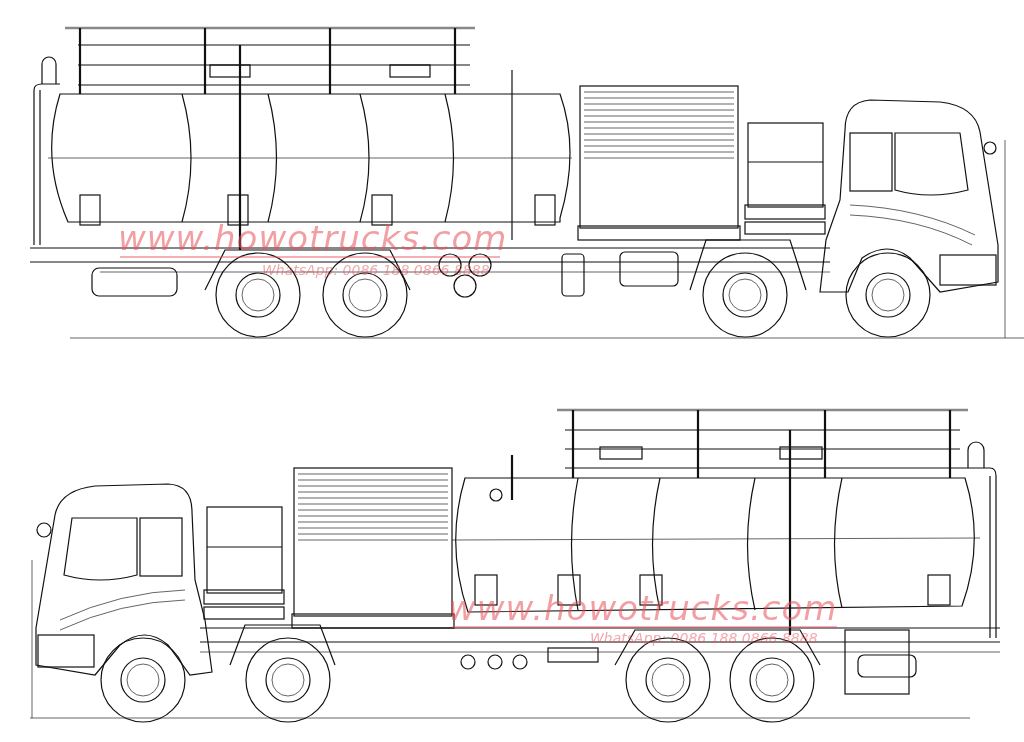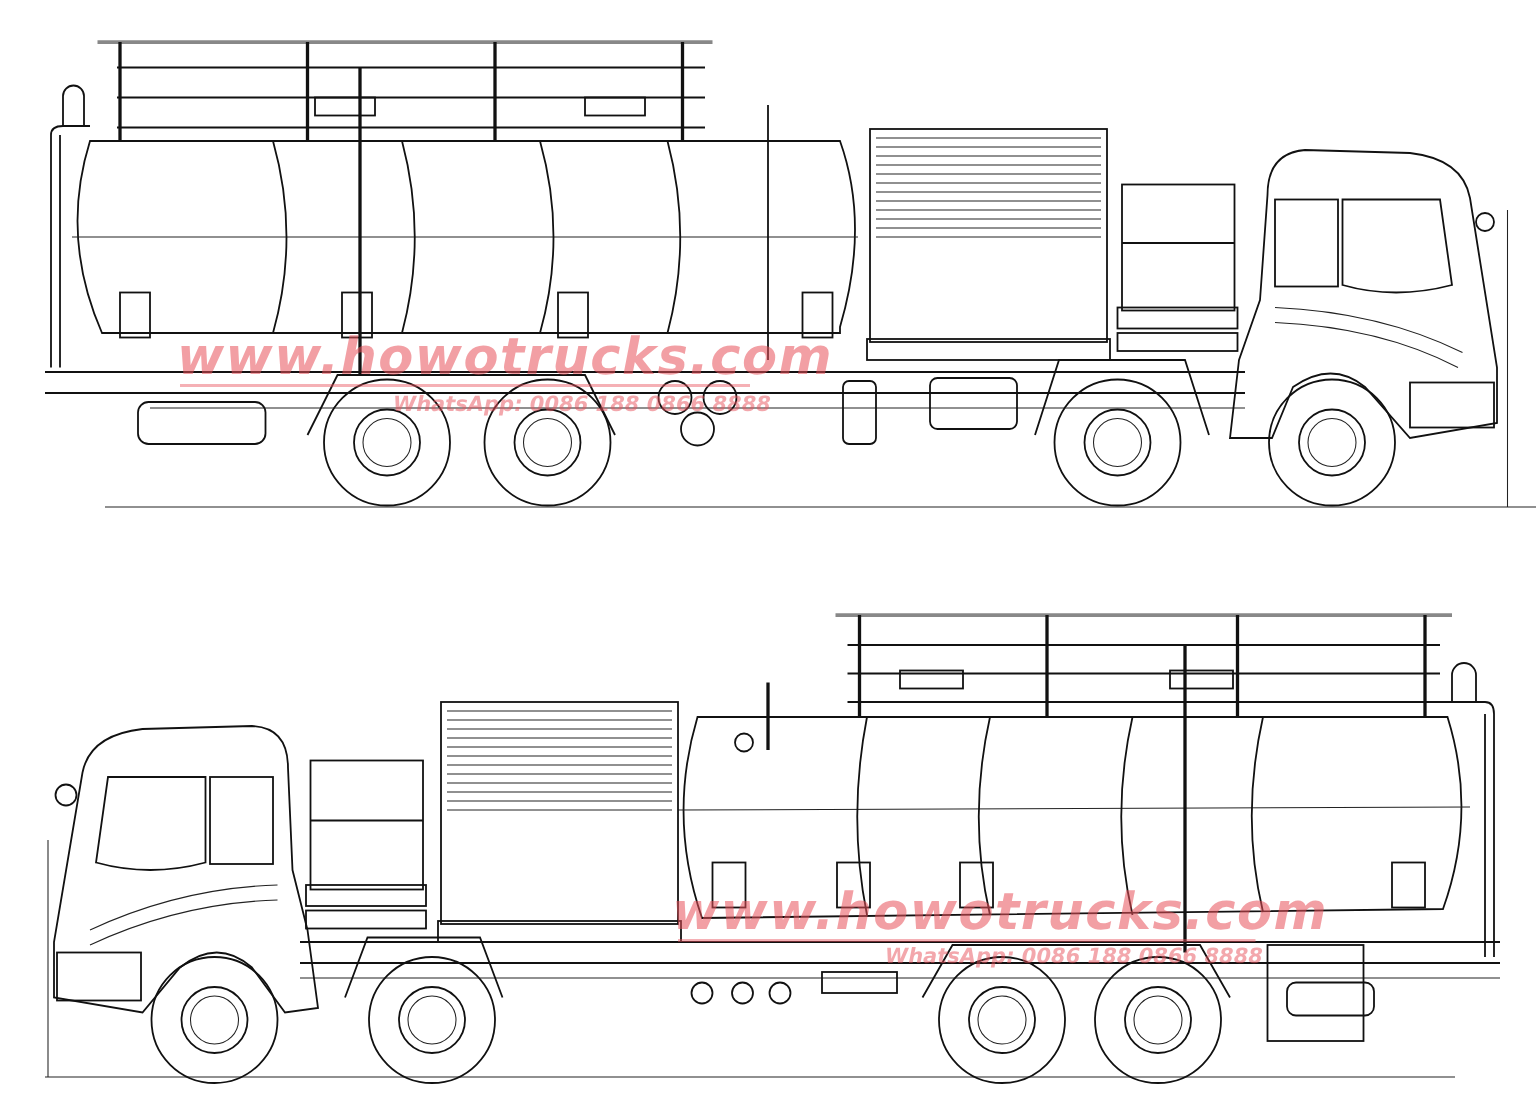--- a/index.html
+++ b/index.html
@@ -2,22 +2,22 @@
 <html><head>
 <meta charset="utf-8">
 <style>
   html,body{margin:0;padding:0;background:#ffffff;}
   body{width:1024px;height:742px;position:relative;overflow:hidden;font-family:"Liberation Sans",sans-serif;}
   svg{position:absolute;left:0;top:0;}
   .ln{stroke:#111;fill:none;stroke-width:1.2;}
   .thin{stroke:#222;fill:none;stroke-width:0.7;}
   .thick{stroke:#111;fill:none;stroke-width:2.2;}
   .grey{stroke:#888;fill:none;stroke-width:2.5;}
-  .wm-url{position:absolute;font-family:"DejaVu Sans",sans-serif;font-style:italic;font-weight:bold;color:rgba(232,80,90,0.55);letter-spacing:1px;white-space:nowrap;}
-  .wm-tel{position:absolute;font-family:"DejaVu Sans",sans-serif;font-style:italic;font-weight:bold;color:rgba(232,80,90,0.5);white-space:nowrap;}
+  .wm-url{position:absolute;font-family:"DejaVu Sans",sans-serif;font-style:italic;font-weight:normal;color:rgba(232,80,90,0.55);letter-spacing:1px;white-space:nowrap;}
+  .wm-tel{position:absolute;font-family:"DejaVu Sans",sans-serif;font-style:italic;font-weight:normal;color:rgba(232,80,90,0.5);white-space:nowrap;}
   .wm-underline{position:absolute;height:2px;background:rgba(232,80,90,0.45);}
 </style>
 </head>
 <body>
 
 <svg width="1024" height="742" viewBox="0 0 1024 742">
 
   <g>
 
     <line class="thin" x1="70" y1="338" x2="1024" y2="338"></line>

